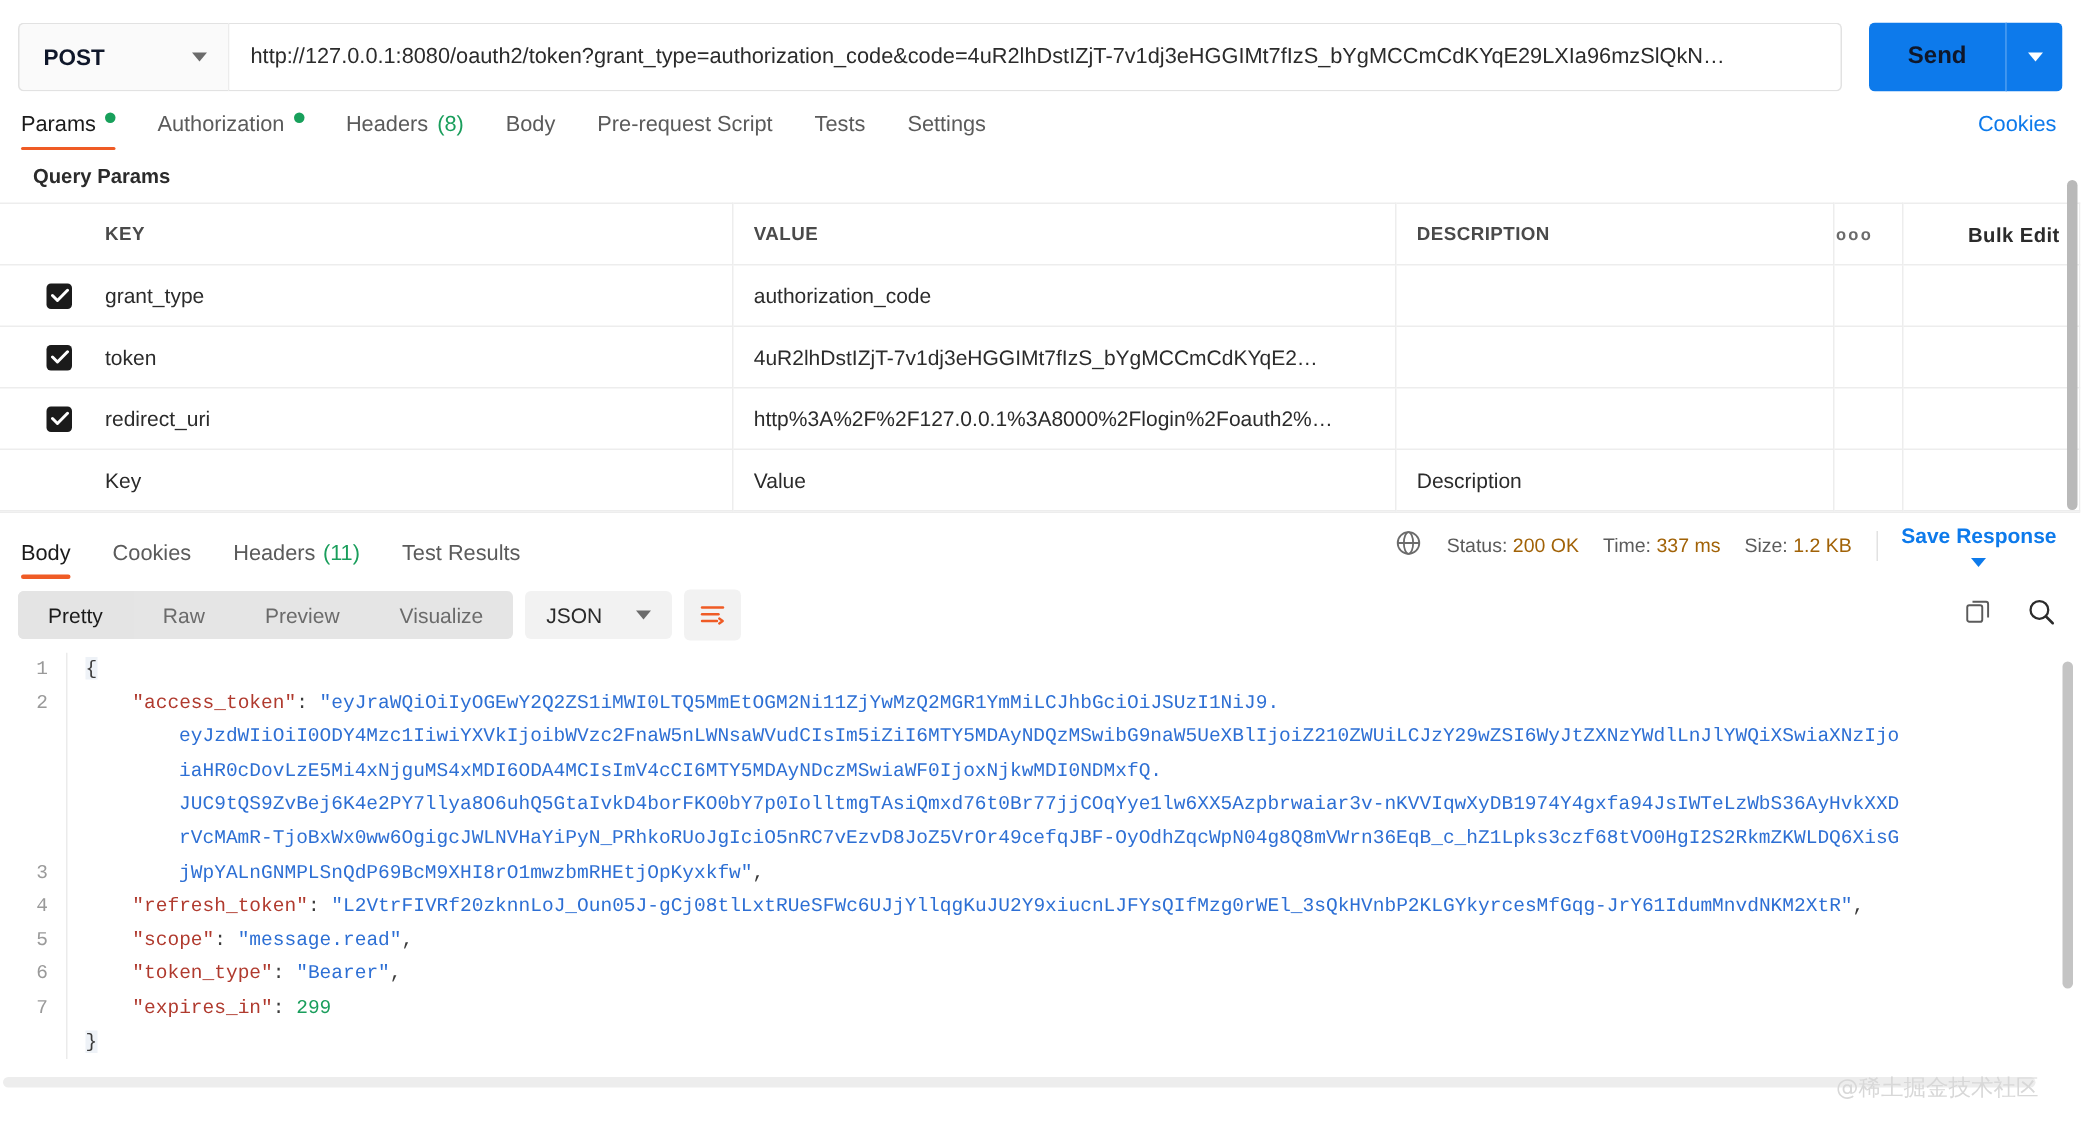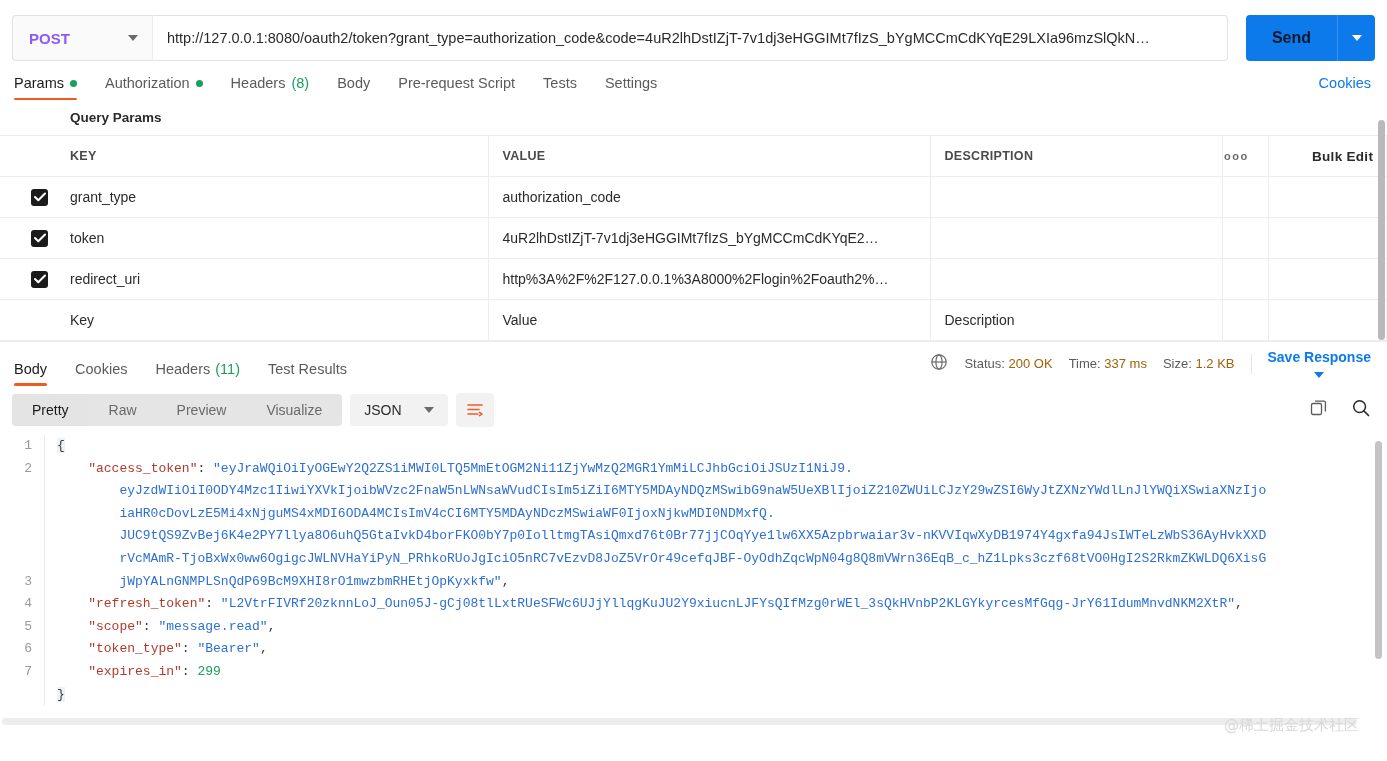--- a/index.html
+++ b/index.html
@@ -19,21 +19,21 @@
     height: 66px;
   }
   .method-box {
     width: 140px; height: 46px;
     border: 1px solid #e2e2e2;
     border-right: none;
     border-radius: 4px 0 0 4px;
     background: #fafafa;
     display: flex; align-items: center; justify-content: space-between;
     padding: 0 14px 0 16px;
-    font-size: 15px; font-weight: 700; color: #8b5cf6;
+    font-size: 15px; font-weight: 700; color: #0f172a;
     cursor: pointer;
   }
   .chev {
     width: 0; height: 0;
     border-left: 5px solid transparent;
     border-right: 5px solid transparent;
     border-top: 6px solid #6b6b6b;
     display: inline-block;
   }
   .url-input {
@@ -75,21 +75,21 @@
     display: flex; align-items: flex-end;
     padding: 0 0 0 14px;
     height: 34px;
     gap: 0;
   }
   .req-tab {
     font-size: 14.5px; color: #5b5b5b;
     padding: 0 14px 9px 0;
     margin-right: 14px;
     cursor: pointer; position: relative;
-    display: flex; align-items: center; gap: 6px;
+    display: flex; gap: 6px;
     white-space: nowrap;
   }
   .req-tab.active { color: #1b1b1b; font-weight: 400; }
   .req-tab.active::after {
     content: ""; position: absolute;
     left: 0; right: 14px; bottom: 0; height: 2.5px;
     background: #ef5b25; border-radius: 2px;
   }
   .dot-green {
     width: 7px; height: 7px; border-radius: 50%;
@@ -99,21 +99,20 @@
   .cookies-link {
     margin-left: auto; margin-right: 16px;
     color: #0d7aeb; font-size: 14.5px;
     cursor: pointer; padding-bottom: 9px;
   }
 
   
   .qp-title {
     font-size: 13.5px; font-weight: 700; color: #2b2b2b;
     padding: 10px 0 10px 22px;
-    margin-left: 48px;
   }
   .tbl { width: 100%; border-collapse: collapse; }
   .tbl th, .tbl td {
     border: 1px solid #ededed;
     border-left: none;
     text-align: left;
     height: 41px;
     font-weight: 400;
   }
   .tbl th {

